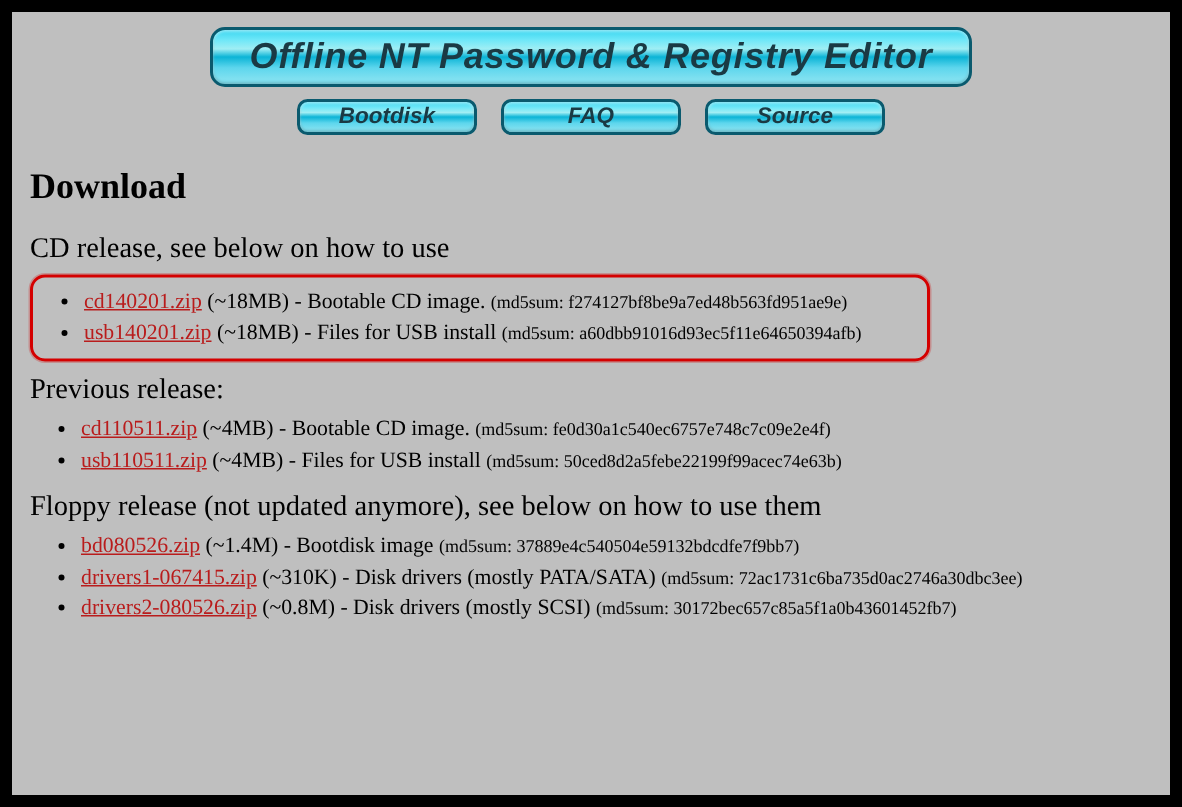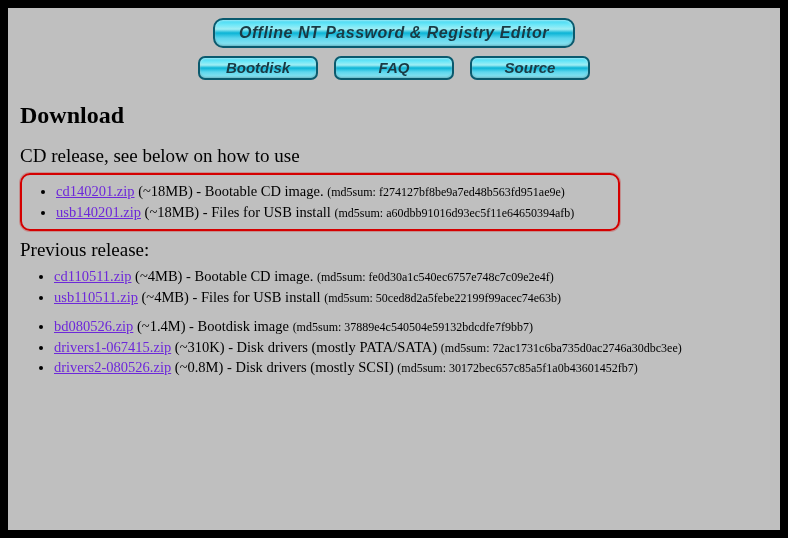--- a/index.html
+++ b/index.html
@@ -22,21 +22,21 @@
     }
     .banner {
       display: inline-block;
       background: linear-gradient(to bottom, #3ad6f0 0%, #6de7f8 18%, #a0eef4 35%, #0bb4d6 50%, #5dd6ed 70%, #7fe0f0 90%);
       border: 2px solid #0a5a6e;
       border-radius: 10px;
       padding: 4px 24px;
       font-family: "Trebuchet MS", Arial, sans-serif;
       font-weight: bold;
       font-style: italic;
-      font-size: 16px;
+      font-size: 24px;
       color: #1a3a44;
       letter-spacing: 0.5px;
       box-shadow: inset 0 1px 2px rgba(255,255,255,0.5), inset 0 -1px 2px rgba(0,0,0,0.2);
     }
     .nav {
       text-align: center;
       margin-top: 8px;
     }
     .nav-btn {
       display: inline-block;
@@ -83,21 +83,21 @@
       padding-left: 34px;
       margin: 6px 0 10px 0;
     }
     li {
       font-size: 14.5px;
       line-height: 1.35;
       margin: 1px 0;
     }
     .highlight-box ul { margin: 0; padding-left: 30px; }
     a {
-      color: #6d28d9;
+      color: #b91c1c;
       text-decoration: underline;
     }
     .md5 {
       font-size: 12px;
     }
     .body-text {
       font-size: 14.5px;
       margin: 8px 0 14px 0;
       line-height: 1.3;
     }
@@ -134,20 +134,21 @@
     <ul>
       <li>
         <a href="#">cd110511.zip</a><span> (~4MB) - Bootable CD image. </span><span class="md5">(md5sum: fe0d30a1c540ec6757e748c7c09e2e4f)</span>
       </li>
       <li>
         <a href="#">usb110511.zip</a><span> (~4MB) - Files for USB install </span><span class="md5">(md5sum: 50ced8d2a5febe22199f99acec74e63b)</span>
       </li>
     </ul>
 
 
+    <p class="section-line">Floppy release (not updated anymore), see below on how to use them</p>
     <ul>
       <li>
         <a href="#">bd080526.zip</a><span> (~1.4M) - Bootdisk image </span><span class="md5">(md5sum: 37889e4c540504e59132bdcdfe7f9bb7)</span>
       </li>
       <li>
         <a href="#">drivers1-067415.zip</a><span> (~310K) - Disk drivers (mostly PATA/SATA) </span><span class="md5">(md5sum: 72ac1731c6ba735d0ac2746a30dbc3ee)</span>
       </li>
       <li>
         <a href="#">drivers2-080526.zip</a><span> (~0.8M) - Disk drivers (mostly SCSI) </span><span class="md5">(md5sum: 30172bec657c85a5f1a0b43601452fb7)</span>
       </li>

